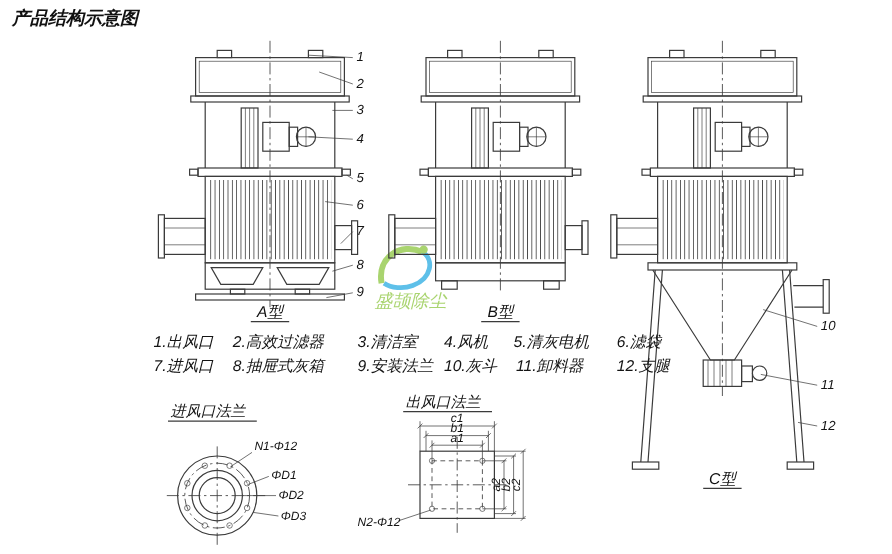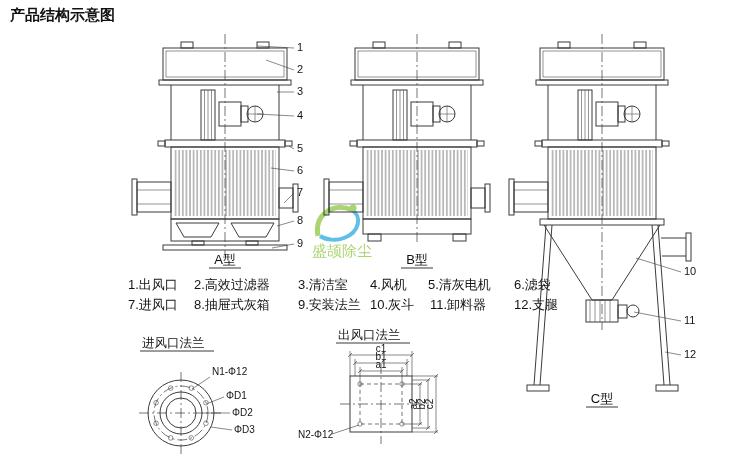--- a/index.html
+++ b/index.html
@@ -1,17 +1,17 @@
 <!DOCTYPE html>
 <html><head>
 <meta charset="utf-8">
 <style>
   html,body{margin:0;padding:0;background:#ffffff;}
   .page{position:relative;width:701px;height:462px;background:#fff;overflow:hidden;
-        font-family:"Liberation Sans",sans-serif;}
+        font-family:"Liberation Sans",sans-serif;font-style:italic;}
   svg{display:block;}
   svg text{font-family:"Liberation Sans",sans-serif;}
   .ln{stroke:#3b3b3b;stroke-width:1;fill:none;}
   .thin{stroke:#3b3b3b;stroke-width:0.55;fill:none;}
   .dim{stroke:#3b3b3b;stroke-width:0.6;fill:none;}
   .cl{stroke:#3b3b3b;stroke-width:0.7;fill:none;stroke-dasharray:10 3 2 3;}
   .dash{stroke:#3b3b3b;stroke-width:0.7;fill:none;stroke-dasharray:4 3;}
   .t-title{font-size:15px;font-weight:bold;fill:#111;}
   .t-view{font-size:13px;fill:#111;}
   .t-legend{font-size:13px;fill:#141414;}

